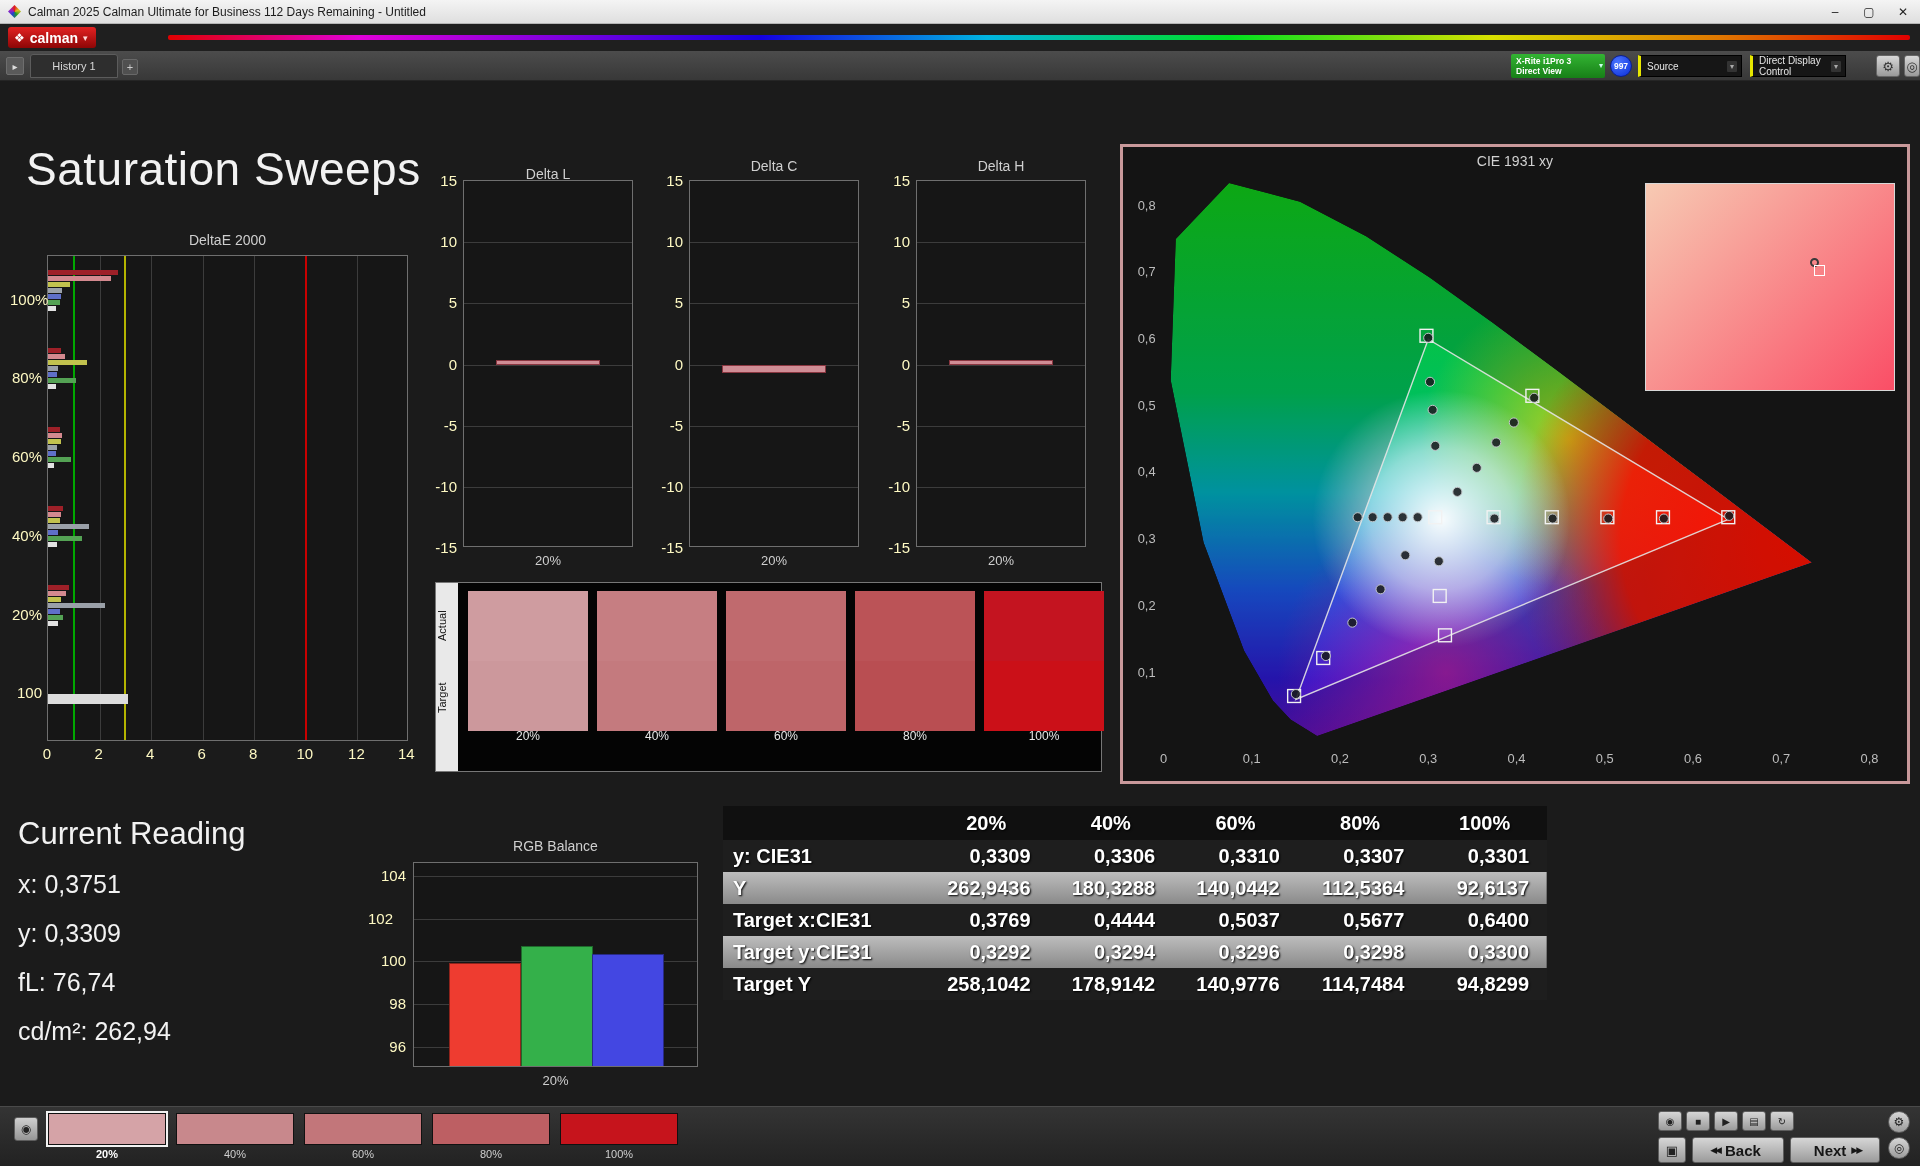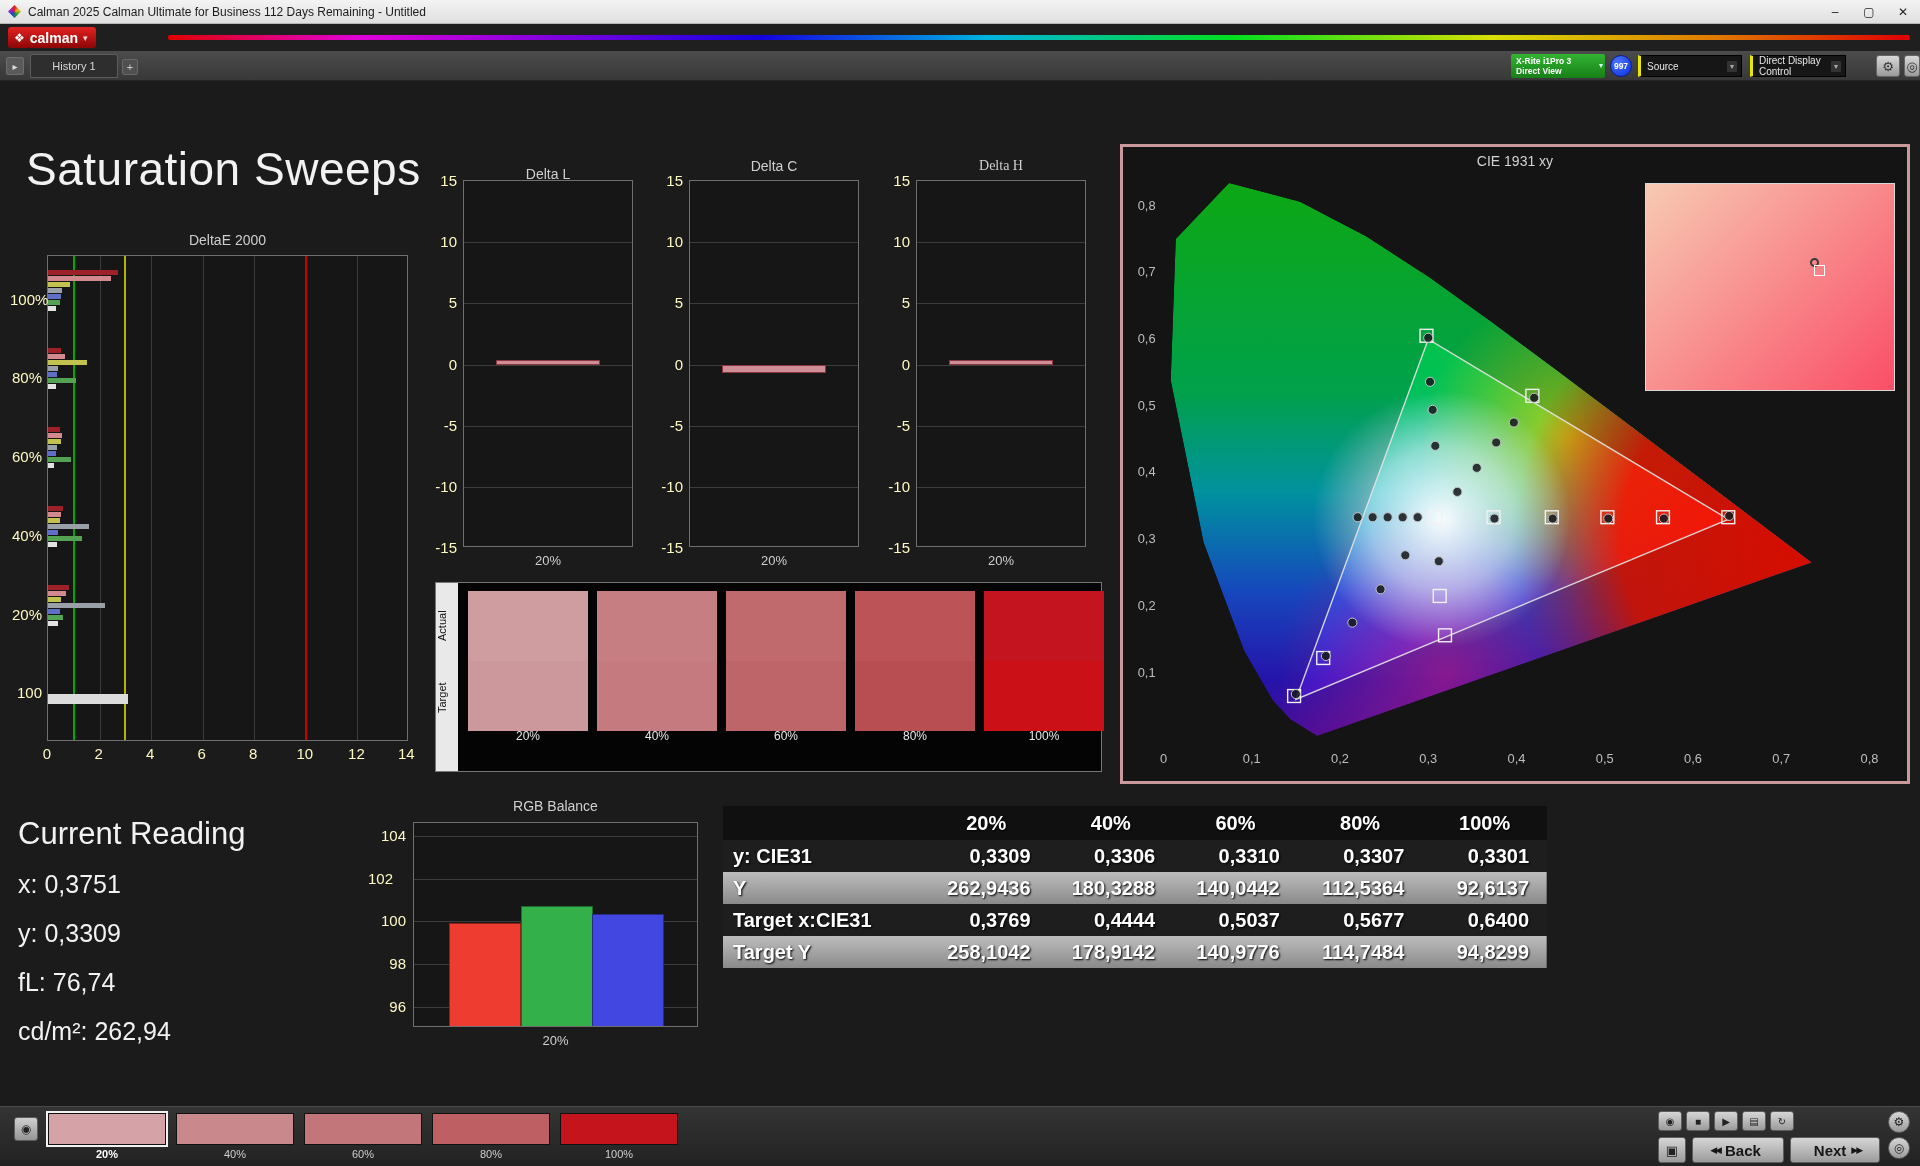--- a/index.html
+++ b/index.html
@@ -72,21 +72,21 @@
   .gridh{position:absolute;left:0;right:0;height:1px;background:#3c3c3c}
   .refline{position:absolute;top:0;bottom:0;width:2px}
   .ticklbl{position:absolute;font-size:15px;color:#fef9c3}
   .hbar{position:absolute;left:0}
   .xlab{position:absolute;font-size:13px;color:#cfcfcf;text-align:center}
 
   #deltae{left:10px;top:232px;width:400px;height:534px}
   #deltaL{left:433px;top:158px;width:204px;height:414px}
   #deltaC{left:659px;top:158px;width:204px;height:414px}
   #deltaH{left:886px;top:158px;width:204px;height:414px}
-  #rgbchart{left:368px;top:798px;width:335px;height:262px}
+  #rgbchart{left:368px;top:838px;width:335px;height:262px}
 
   
   #swatch-panel{position:absolute;left:435px;top:582px;width:667px;height:190px;background:#040404;
     border:1px solid #777}
   #sp-strip{position:absolute;left:0;top:0;width:22px;height:188px;background:#e9e9e9}
   .vlab{position:absolute;left:0;width:22px;color:#111;font-size:11px;writing-mode:vertical-rl;
     transform:rotate(180deg);text-align:center}
   .sw-col{position:absolute;top:8px;width:120px}
   .sw-half{width:120px;height:70px}
   .sw-lab{position:absolute;width:120px;top:146px;text-align:center;font-size:12px;color:#e8e8e8}
@@ -278,21 +278,21 @@
     <div class="ticklbl" style="left: 0px; top: 14px; width: 24px; text-align: right;">15</div>
     <div class="ticklbl" style="left: 0px; top: 75.1667px; width: 24px; text-align: right;">10</div>
     <div class="ticklbl" style="left: 0px; top: 136.333px; width: 24px; text-align: right;">5</div>
     <div class="ticklbl" style="left: 0px; top: 197.5px; width: 24px; text-align: right;">0</div>
     <div class="ticklbl" style="left: 0px; top: 258.667px; width: 24px; text-align: right;">-5</div>
     <div class="ticklbl" style="left: 0px; top: 319.833px; width: 24px; text-align: right;">-10</div>
     <div class="ticklbl" style="left: 0px; top: 381px; width: 24px; text-align: right;">-15</div>
     <div class="xlab" style="left: 30px; top: 395px; width: 170px;">20%</div>
   </div>
 <div class="chartbox" id="deltaH">
-    <div class="ctitle" style="left: 30px; top: 0px; width: 170px; font-family: Liberation Serif, serif;">Delta H</div>
+    <div class="ctitle" style="left: 30px; top: 0px; width: 170px;">Delta H</div>
     <div class="plot" style="left: 30px; top: 22px; width: 170px; height: 367px;">
       <div class="gridh" style="top: 61.1667px;"></div>
       <div class="gridh" style="top: 122.333px;"></div>
       <div class="gridh" style="top: 183.5px;"></div>
       <div class="gridh" style="top: 244.667px;"></div>
       <div class="gridh" style="top: 305.833px;"></div>
       <div style="position: absolute; left: 19%; width: 62%; height: 5px; top: 178.5px; background: rgb(207, 141, 149); border: 1px solid rgb(138, 54, 64);"></div>
     </div>
     <div class="ticklbl" style="left: 0px; top: 14px; width: 24px; text-align: right;">15</div>
     <div class="ticklbl" style="left: 0px; top: 75.1667px; width: 24px; text-align: right;">10</div>
@@ -488,20 +488,28 @@
       </tr>
       <tr>
         <td class="lbl">Target x:CIE31</td>
         <td class="val">0,3769</td>
         <td class="val">0,4444</td>
         <td class="val">0,5037</td>
         <td class="val">0,5677</td>
         <td class="val">0,6400</td>
       </tr>
       <tr>
+        <td class="lbl">Target y:CIE31</td>
+        <td class="val">0,3292</td>
+        <td class="val">0,3294</td>
+        <td class="val">0,3296</td>
+        <td class="val">0,3298</td>
+        <td class="val">0,3300</td>
+      </tr>
+      <tr>
         <td class="lbl">Target Y</td>
         <td class="val">258,1042</td>
         <td class="val">178,9142</td>
         <td class="val">140,9776</td>
         <td class="val">114,7484</td>
         <td class="val">94,8299</td>
       </tr>
     </tbody>
 </table>
 

